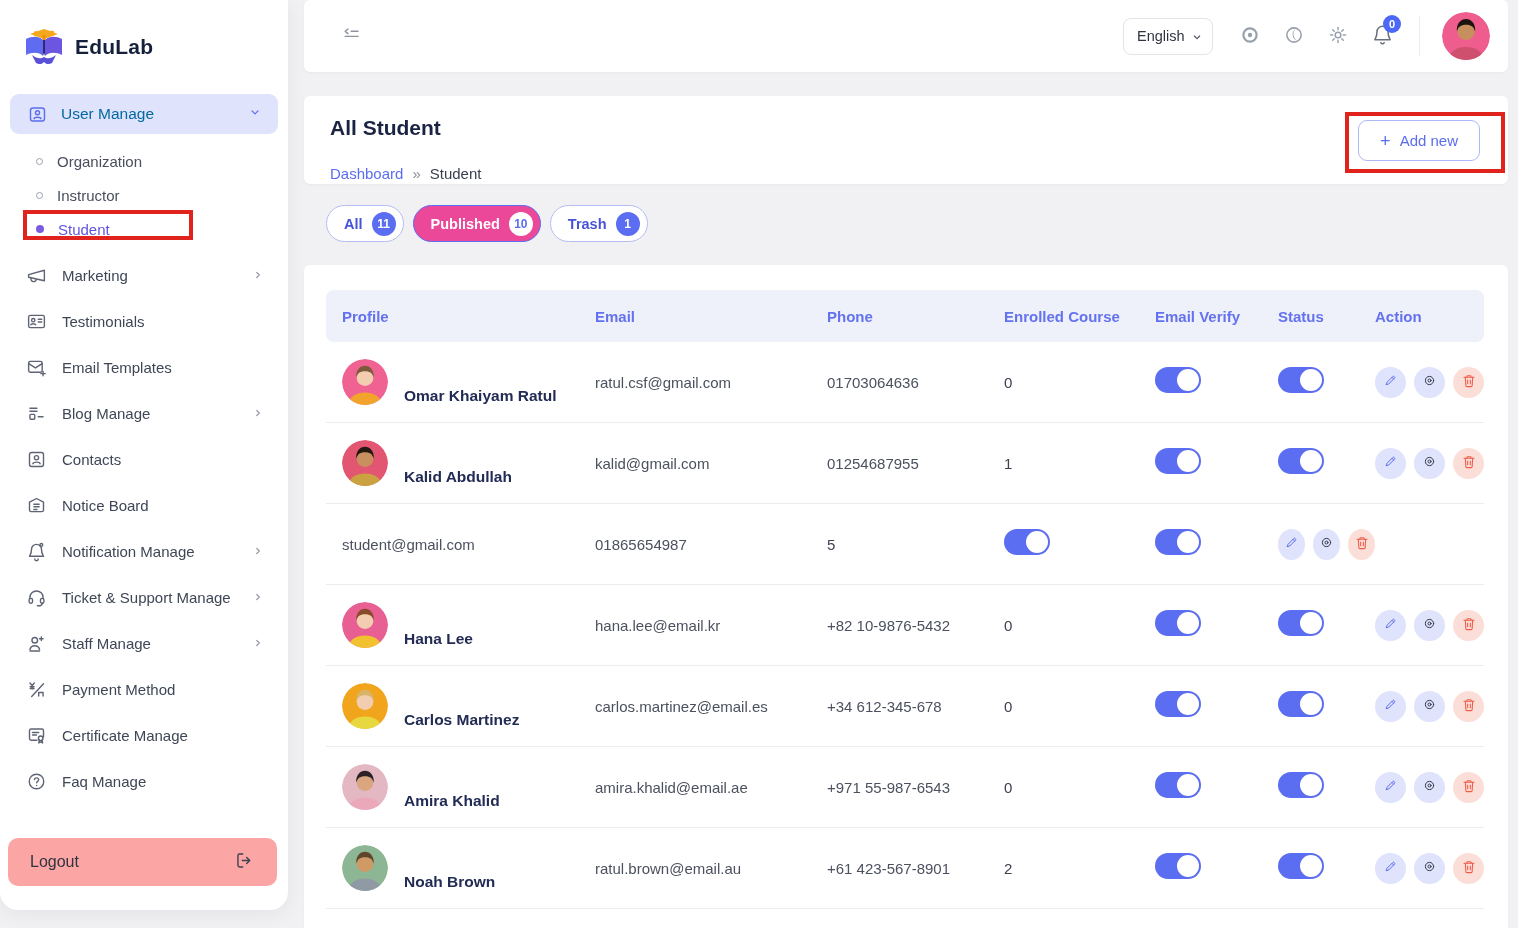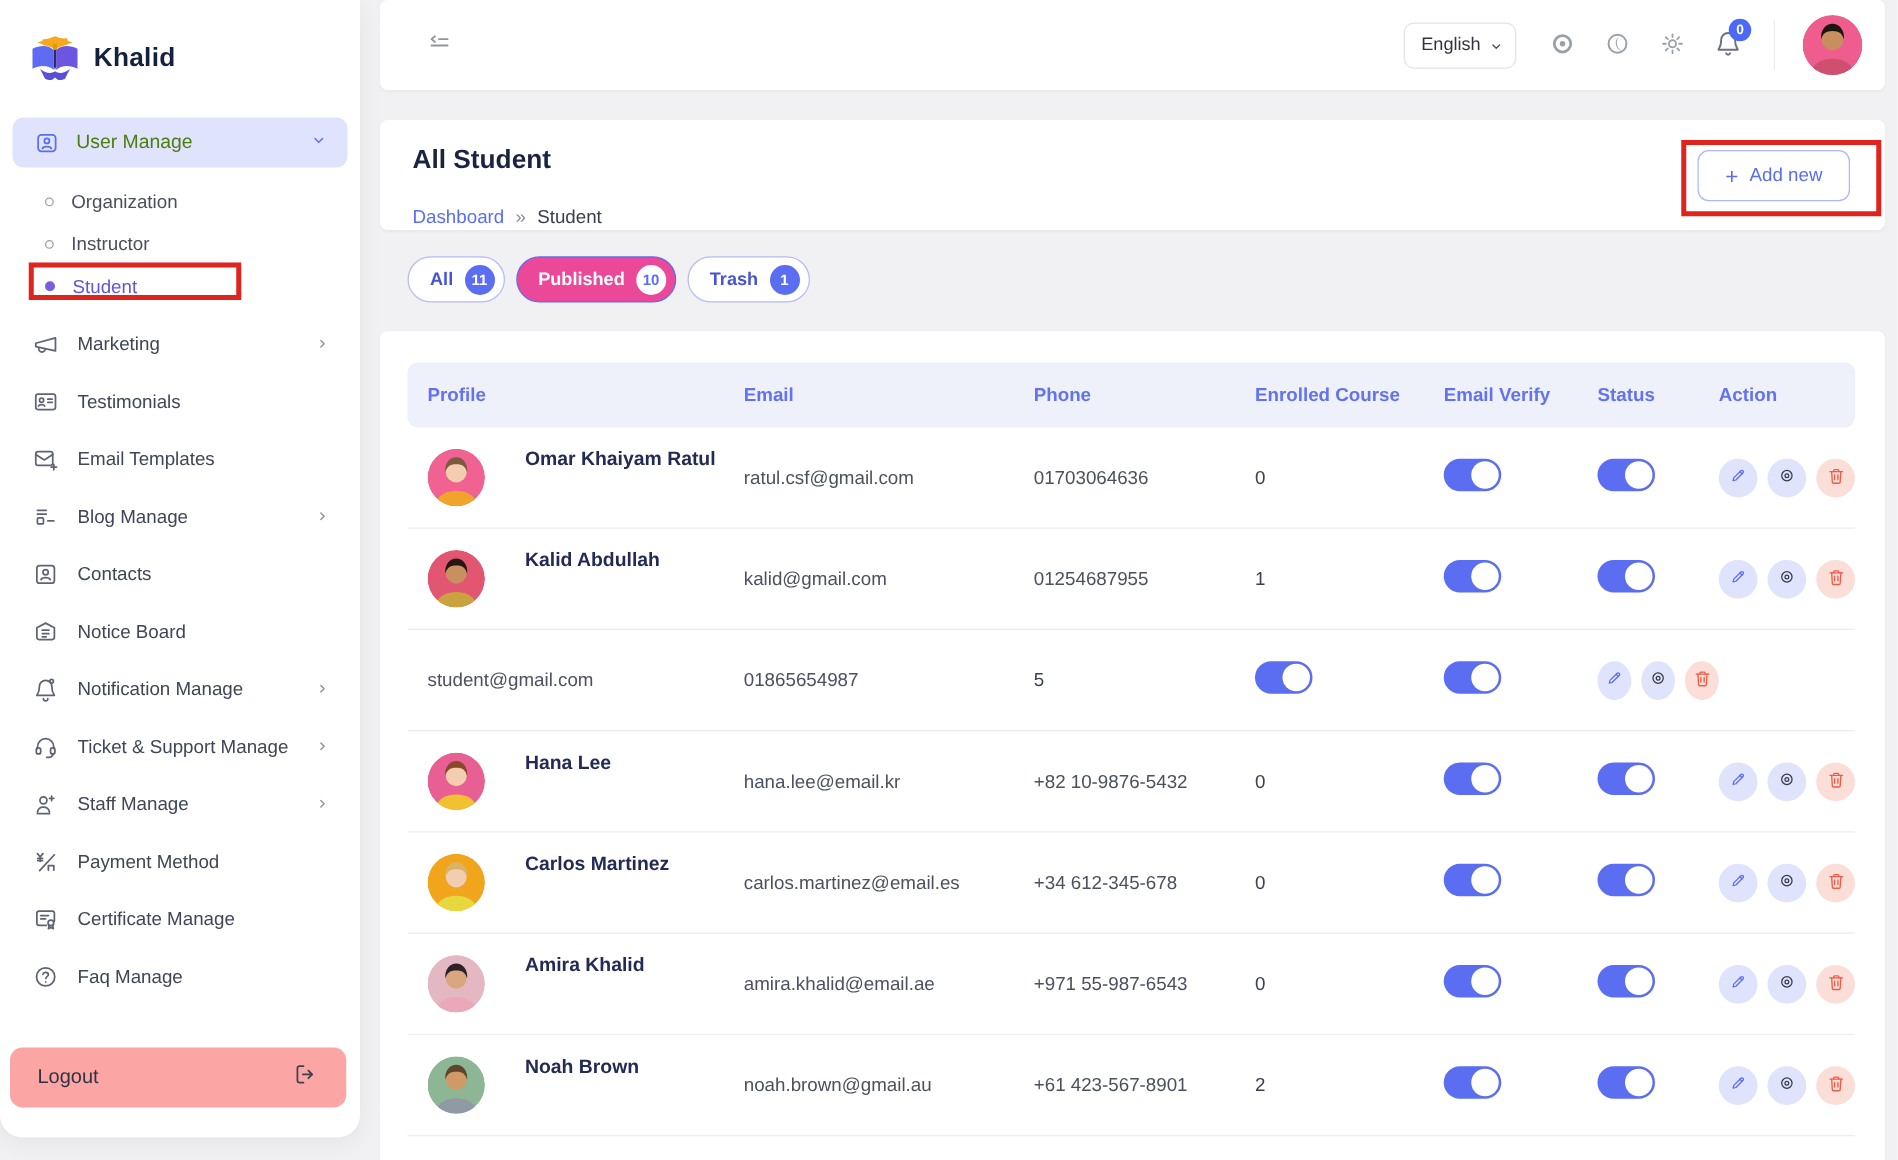--- a/index.html
+++ b/index.html
@@ -20,21 +20,21 @@
     padding:20px 10px 0 10px; z-index:5;
   }
   .logo { display:flex; align-items:center; gap:9px; padding:2px 0 0 12px; height:52px; }
   .logo-mark { width:44px; height:44px; position:relative; flex:0 0 auto; }
   .logo-name { font-size:21px; font-weight:700; color:#15213c; letter-spacing:.2px; }
 
   .group-pill {
     margin-top:22px; height:40px; background:#dfe3fb; border-radius:9px;
     display:flex; align-items:center; gap:13px; padding:0 14px 0 16px; cursor:pointer;
   }
-  .group-pill .gp-label { color:#4d7c0f; font-size:15.5px; font-weight:500; flex:1; }
+  .group-pill .gp-label { color:#0369a1; font-size:15.5px; font-weight:500; flex:1; }
   .sub-list { list-style:none; margin:10px 0 6px 0; }
   .sub-item { display:flex; align-items:center; gap:14px; padding:8px 0 8px 26px; height:34px; cursor:pointer; }
   .sub-item .bullet { width:7px; height:7px; border-radius:50%; border:1.5px solid #9aa0ac; background:transparent; }
   .sub-item .sub-label { font-size:15px; color:#4a4f5e; }
   .sub-item.active .bullet { width:8px; height:8px; border:none; background:#7a5ce0; }
   .sub-item.active .sub-label { color:#6155e0; }
 
   .menu-list { list-style:none; margin-top:4px; }
   .menu-item { display:flex; align-items:center; gap:15px; height:46px; padding:0 12px 0 15px; cursor:pointer; }
   .mi-icon { width:22px; height:22px; display:flex; align-items:center; justify-content:center; }
@@ -101,21 +101,21 @@
   .table-card { left:304px; top:265px; width:1204px; height:700px; padding:25px 24px 0 22px; }
   .thead {
     display:grid; grid-template-columns:253px 232px 177px 151px 123px 97px 1fr;
     align-items:center; background:#eef0fa; border-radius:8px; height:52px; padding:0 0 0 16px;
   }
   .th { font-size:15px; font-weight:700; color:#6372ee; }
   .row {
     display:grid; grid-template-columns:253px 232px 177px 151px 123px 97px 1fr;
     align-items:center; height:81px; padding-left:16px; border-bottom:1px solid #ececee;
   }
-  .profile-cell { display:flex; align-items:flex-start; gap:32px; }
+  .profile-cell { display:flex; align-items:flex-end; gap:16px; }
   .avatar { width:46px; height:46px; border-radius:50%; overflow:hidden; flex:0 0 auto; }
   .avatar svg { display:block; }
   .student-name { font-size:15.5px; font-weight:700; color:#222b54; }
   .cell-email, .cell-phone { font-size:15px; color:#4c515f; }
   .cell-enrolled { font-size:15px; color:#3c4150; }
   .toggle {
     width:46px; height:26px; border-radius:13px; background:#5b6df0; border:none;
     position:relative; cursor:pointer; display:inline-block;
   }
   .toggle::after { content:""; position:absolute; top:2px; right:2px; width:22px; height:22px; border-radius:50%; background:#fff; }
@@ -139,21 +139,21 @@
       <svg viewBox="0 0 44 44" width="44" height="44">
         <path d="M10 30c5 4 9 4 12 2 3 2 7 2 12-2l-4 8c-4 2-6 1-8-1-2 2-4 3-8 1z" fill="#5a4fd8"></path>
         <path d="M4 14c6-3 13-3 17 1v16c-4-4-11-4-17-1z" fill="#5f6bf0"></path>
         <path d="M40 14c-6-3-13-3-17 1v16c4-4 11-4 17-1z" fill="#6c55e0"></path>
         <path d="M21 14h2v14l-1 3-1-3z" fill="#2d2a6e"></path>
         <rect x="12" y="6" width="20" height="5" rx="1" fill="#f6a81c" transform="rotate(-2 22 8)"></rect>
         <path d="M8 9l14-5 14 5-14 5z" fill="#f6a81c"></path>
         <rect x="20.4" y="10" width="3.2" height="5" fill="#e8930c"></rect>
       </svg>
     </span>
-    <span class="logo-name">Khalid</span>
+    <span class="logo-name">EduLab</span>
   </div>
 
   <div class="group-pill">
     <span class="mi-icon">
         <svg viewBox="0 0 24 24" width="21" height="21" fill="none" stroke="#5b6df0" stroke-width="1.6" stroke-linecap="round" stroke-linejoin="round">
           <rect x="4" y="4.5" width="16" height="15" rx="3"></rect>
           <circle cx="12" cy="10" r="2.3"></circle>
           <path d="M8 16.8c.7-2.2 7.3-2.2 8 0"></path>
         </svg>
       </span>
@@ -728,21 +728,21 @@
           <span class="avatar">
             <svg viewBox="0 0 46 46" width="46" height="46">
     <circle cx="23" cy="23" r="23" fill="#8db794"></circle>
     <path d="M6 48c0-10 7.6-14.5 17-14.5S40 38 40 48z" fill="#8f9aa5"></path>
     <circle cx="23" cy="18.5" r="8.4" fill="#cf9a66"></circle>
     <path d="M14.3 18.8c-.8-7.5 3.8-12 8.7-12s9.5 4.5 8.7 12c-1.2-4.4-3.4-6.5-8.7-6.5s-7.5 2.1-8.7 6.5z" fill="#5f452c"></path>
   </svg>
           </span>
           <span class="student-name">Noah Brown</span>
         </div>
-        <span class="cell-email">noah.brown@gmail.au</span>
+        <span class="cell-email">ratul.brown@email.au</span>
         <span class="cell-phone">+61 423-567-8901</span>
         <span class="cell-enrolled">2</span>
         <span><button class="toggle"></button></span>
         <span><button class="toggle"></button></span>
         <span class="actions">
           <button class="act-btn act-edit">
             <span><svg viewBox="0 0 24 24" width="15" height="15" fill="none" stroke="#5b6df0" stroke-width="1.6" stroke-linecap="round" stroke-linejoin="round">
                 <path d="m5.5 18.5.9-3.6L15.6 5.7a1.6 1.6 0 0 1 2.3 0l.4.4a1.6 1.6 0 0 1 0 2.3L9.1 17.6l-3.6.9z"></path>
                 <path d="m14.3 7 2.6 2.6"></path>
               </svg></span>

